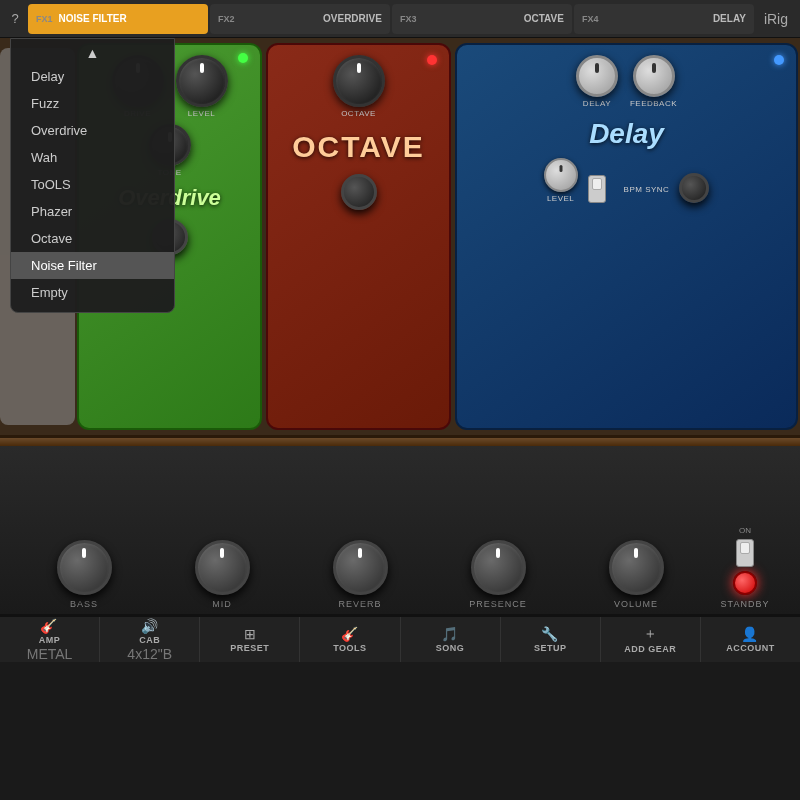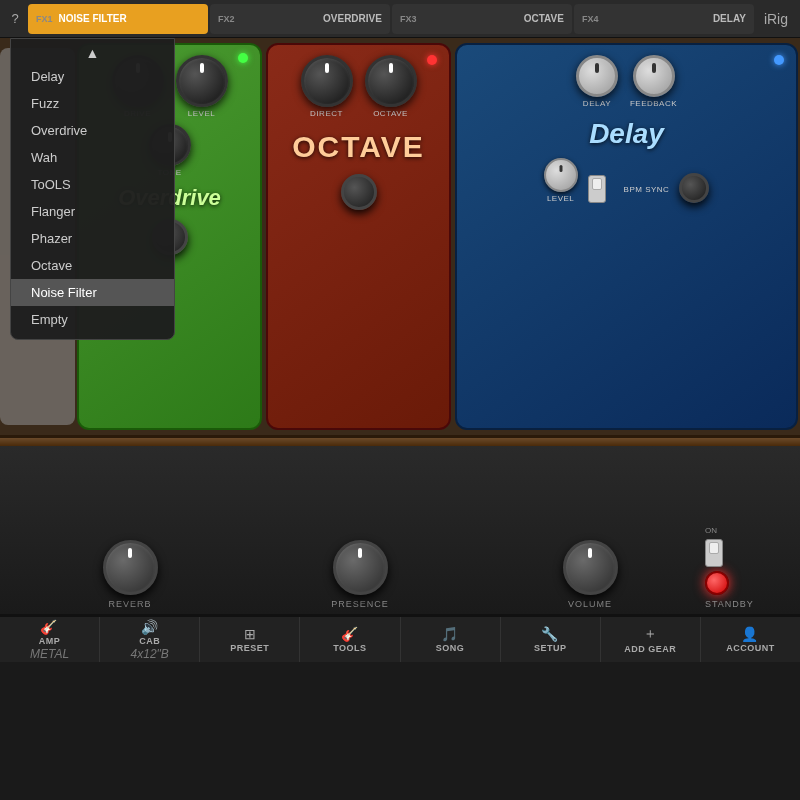--- a/index.html
+++ b/index.html
@@ -324,21 +324,21 @@
     }
     .amp-knob-label {
       font-size: 9px;
       color: #888;
       text-transform: uppercase;
       letter-spacing: 1px;
     }
     .standby-section {
       display: flex;
       flex-direction: column;
-      align-items: flex-start;
+      align-items: center;
       gap: 4px;
       min-width: 80px;
     }
     .standby-top {
       font-size: 8px;
       color: #888;
     }
     .power-led {
       width: 24px;
       height: 24px;
@@ -399,23 +399,22 @@
     }
     .nav-item:last-child { border-right: none; }
     .nav-item-label {
       font-size: 9px;
       color: #aaa;
       text-transform: uppercase;
       font-weight: bold;
       letter-spacing: 0.5px;
     }
     .nav-item-sub {
-      font-size: 12px;
+      font-size: 14px;
       color: #777;
-      font-style: italic;
     }
     .nav-icon {
       font-size: 14px;
       color: #aaa;
     }
 
     
     .wood-strip {
       height: 8px;
       background: linear-gradient(180deg, #6a4a2a, #4a2a0a);
@@ -447,21 +446,20 @@
 
 <div class="fx-area">
 
   <div class="dropdown-menu">
     <div class="dropdown-arrow">▲</div>
     <div class="dropdown-item">Delay</div>
     <div class="dropdown-item">Fuzz</div>
     <div class="dropdown-item">Overdrive</div>
     <div class="dropdown-item">Wah</div>
     <div class="dropdown-item">ToOLS</div>
-    <div class="dropdown-item">Flanger</div>
     <div class="dropdown-item">Phazer</div>
     <div class="dropdown-item">Octave</div>
     <div class="dropdown-item selected">Noise Filter</div>
     <div class="dropdown-item">Empty</div>
   </div>
 
   <div class="pedal-noise" style="opacity:0.6;margin-left:0;">
     <span style="color:#555;font-size:10px;">No</span>
   </div>
 
@@ -491,26 +489,20 @@
     <div class="pedal-footswitch"></div>
   </div>
 
   <div class="pedal-octave">
     <div class="pedal-led led-red" style="right:12px;top:10px;"></div>
     <div class="pedal-knobs-row">
       <div class="knob-container">
         <div class="knob knob-large">
           <div class="knob-dot"></div>
         </div>
-        <span class="knob-label">DIRECT</span>
-      </div>
-      <div class="knob-container">
-        <div class="knob knob-large">
-          <div class="knob-dot"></div>
-        </div>
         <span class="knob-label">OCTAVE</span>
       </div>
     </div>
     <div class="pedal-name-octave">OCTAVE</div>
     <div class="pedal-footswitch"></div>
   </div>
 
   <div class="pedal-delay">
     <div class="pedal-led led-blue" style="right:12px;top:10px;"></div>
     <div class="pedal-knobs-row">
@@ -547,20 +539,32 @@
 </div>
 
 <div class="wood-strip"></div>
 
 <div class="amp-section">
   <div class="amp-knobs-row">
     <div class="amp-knob-section">
       <div class="amp-knob">
         <div class="knob-dot"></div>
       </div>
+      <span class="amp-knob-label">BASS</span>
+    </div>
+    <div class="amp-knob-section">
+      <div class="amp-knob">
+        <div class="knob-dot"></div>
+      </div>
+      <span class="amp-knob-label">MID</span>
+    </div>
+    <div class="amp-knob-section">
+      <div class="amp-knob">
+        <div class="knob-dot"></div>
+      </div>
       <span class="amp-knob-label">REVERB</span>
     </div>
     <div class="amp-knob-section">
       <div class="amp-knob">
         <div class="knob-dot"></div>
       </div>
       <span class="amp-knob-label">PRESENCE</span>
     </div>
     <div class="amp-knob-section">
       <div class="amp-knob">

